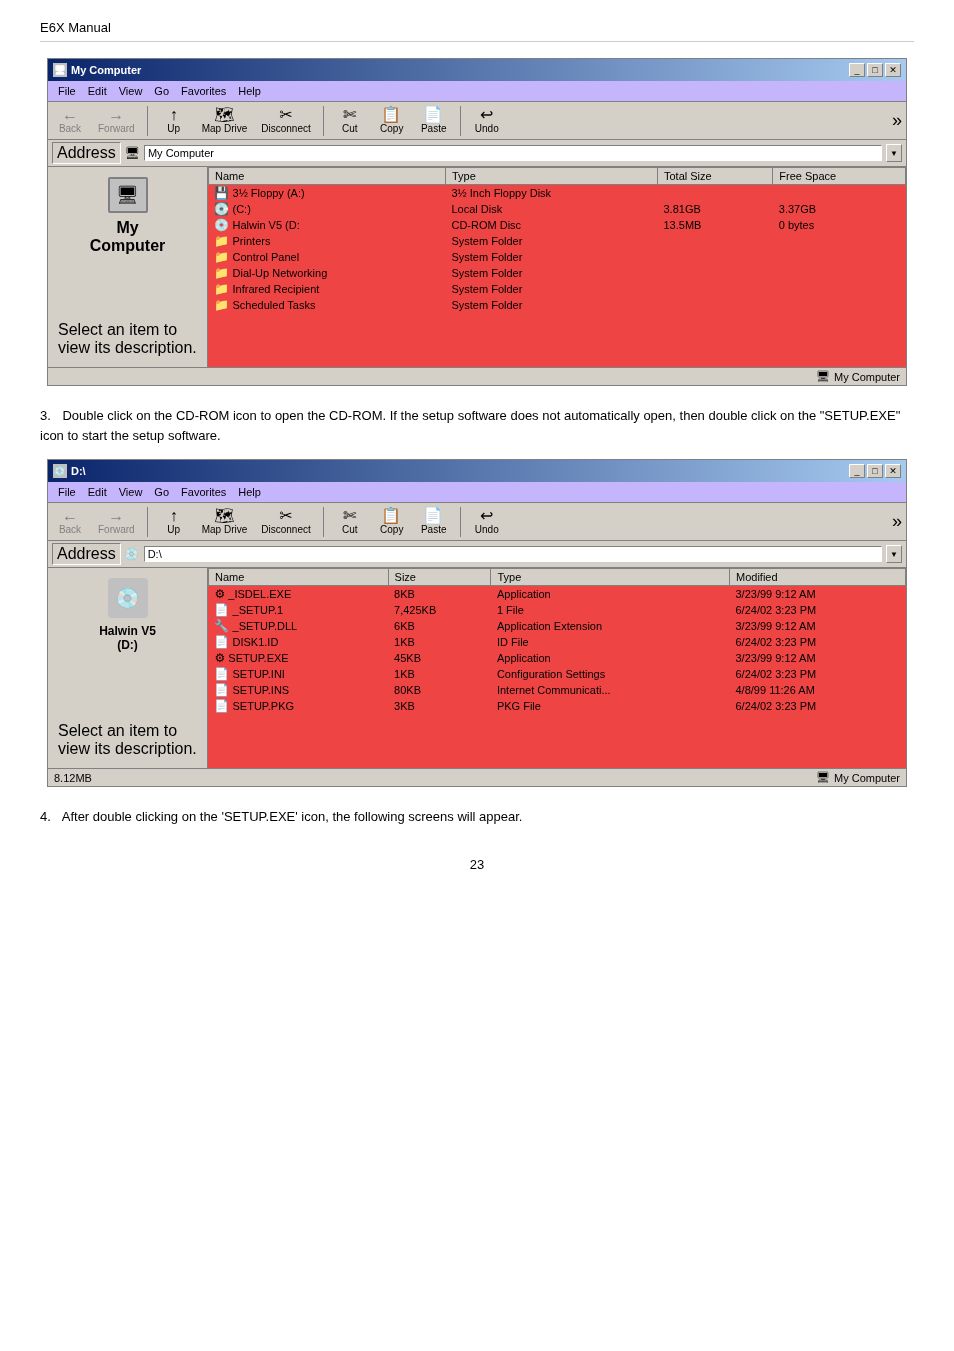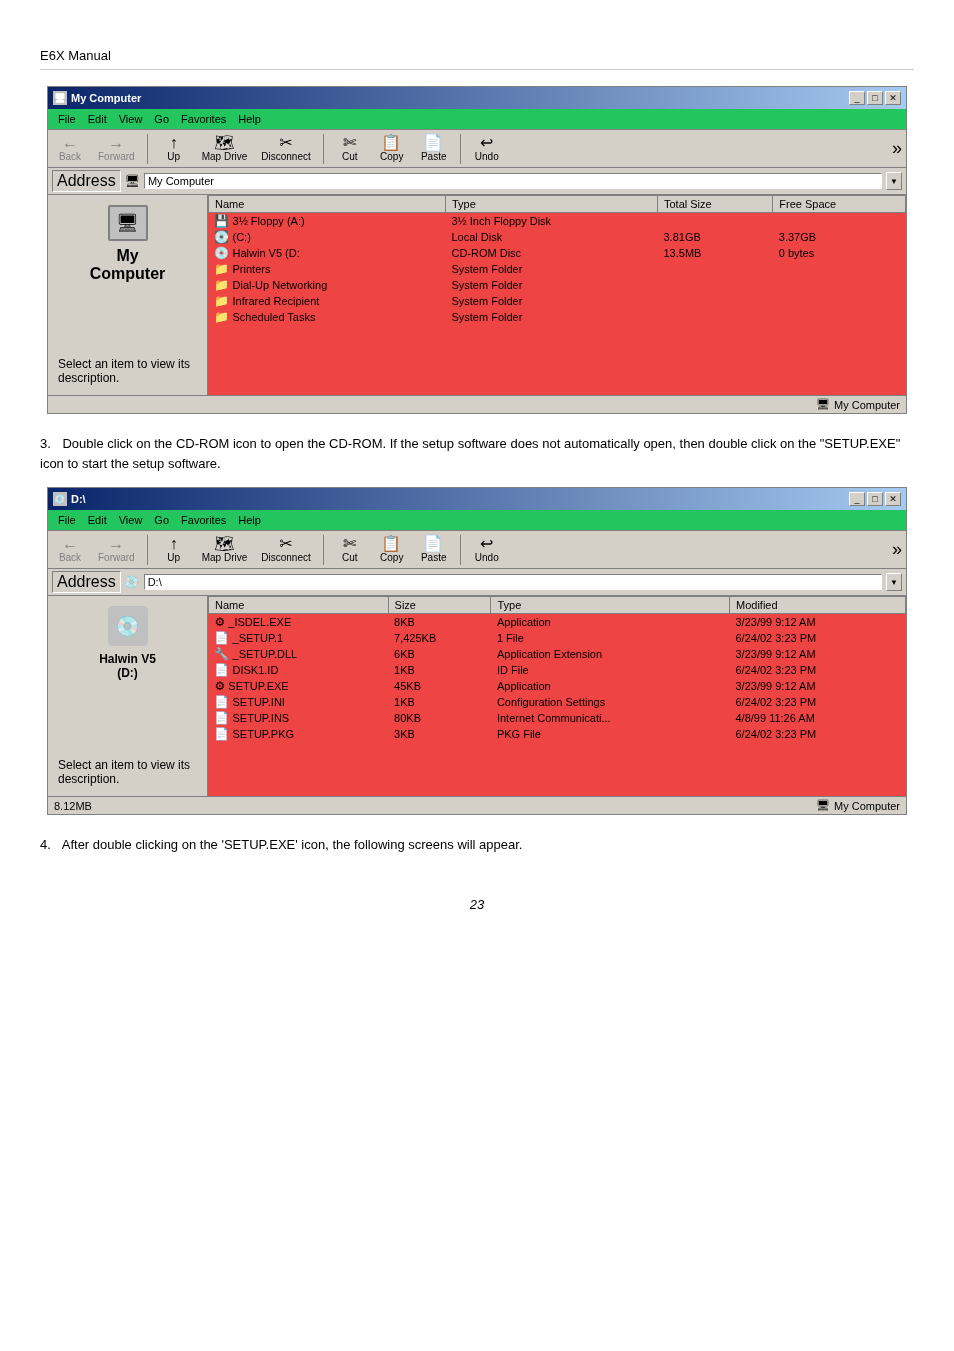--- a/index.html
+++ b/index.html
@@ -11,21 +11,20 @@
       width: 954px;
       min-height: 1351px;
       padding: 20px 40px;
     }
 
     .page-header {
       font-size: 13px;
       margin-bottom: 16px;
       border-bottom: 1px solid #ccc;
       padding-bottom: 6px;
-      margin-top: 28px;
     }
 
     .instruction-text {
       font-size: 13px;
       margin: 20px 0 14px 0;
       line-height: 1.5;
     }
 
     .instruction-text .num {
       margin-right: 8px;
@@ -83,21 +82,21 @@
       border-color: #fff #808080 #808080 #fff;
       display: flex;
       align-items: center;
       justify-content: center;
       font-size: 9px;
       cursor: pointer;
       color: #000;
     }
 
     .menubar {
-      background: #22c55e;
+      background: #c4b5fd;
       display: flex;
       gap: 0;
       padding: 2px 4px;
       border-bottom: 1px solid #808080;
     }
 
     .menubar-item {
       padding: 2px 6px;
       font-size: 11px;
       cursor: pointer;
@@ -198,21 +197,21 @@
     }
 
     .left-panel-title {
       font-size: 16px;
       font-weight: bold;
       text-align: center;
       margin-bottom: 10px;
     }
 
     .left-panel-desc {
-      font-size: 12px;
+      font-size: 16px;
       color: #000;
       margin-top: auto;
     }
 
     .right-panel {
       flex: 1;
       background: #ef4444;
       overflow: auto;
     }
 
@@ -249,23 +248,22 @@
     }
 
     .status-bar-right {
       display: flex;
       align-items: center;
       gap: 4px;
     }
 
     .page-footer {
       text-align: center;
-      margin-top: 42px;
+      margin-top: 30px;
       font-size: 13px;
-      font-style: italic;
     }
 
     .halwin-icon {
       width: 40px;
       height: 40px;
       background: #c0c0c0;
       border-radius: 4px;
       display: flex;
       align-items: center;
       justify-content: center;
@@ -417,20 +415,29 @@
         <span style="font-size:12px;">📁</span>
         Printers
       </td>
       <td>System Folder</td>
       <td></td>
       <td></td>
     </tr>
             <tr>
       <td>
         <span style="font-size:12px;">📁</span>
+        Control Panel
+      </td>
+      <td>System Folder</td>
+      <td></td>
+      <td></td>
+    </tr>
+            <tr>
+      <td>
+        <span style="font-size:12px;">📁</span>
         Dial-Up Networking
       </td>
       <td>System Folder</td>
       <td></td>
       <td></td>
     </tr>
             <tr>
       <td>
         <span style="font-size:12px;">📁</span>
         Infrared Recipient

